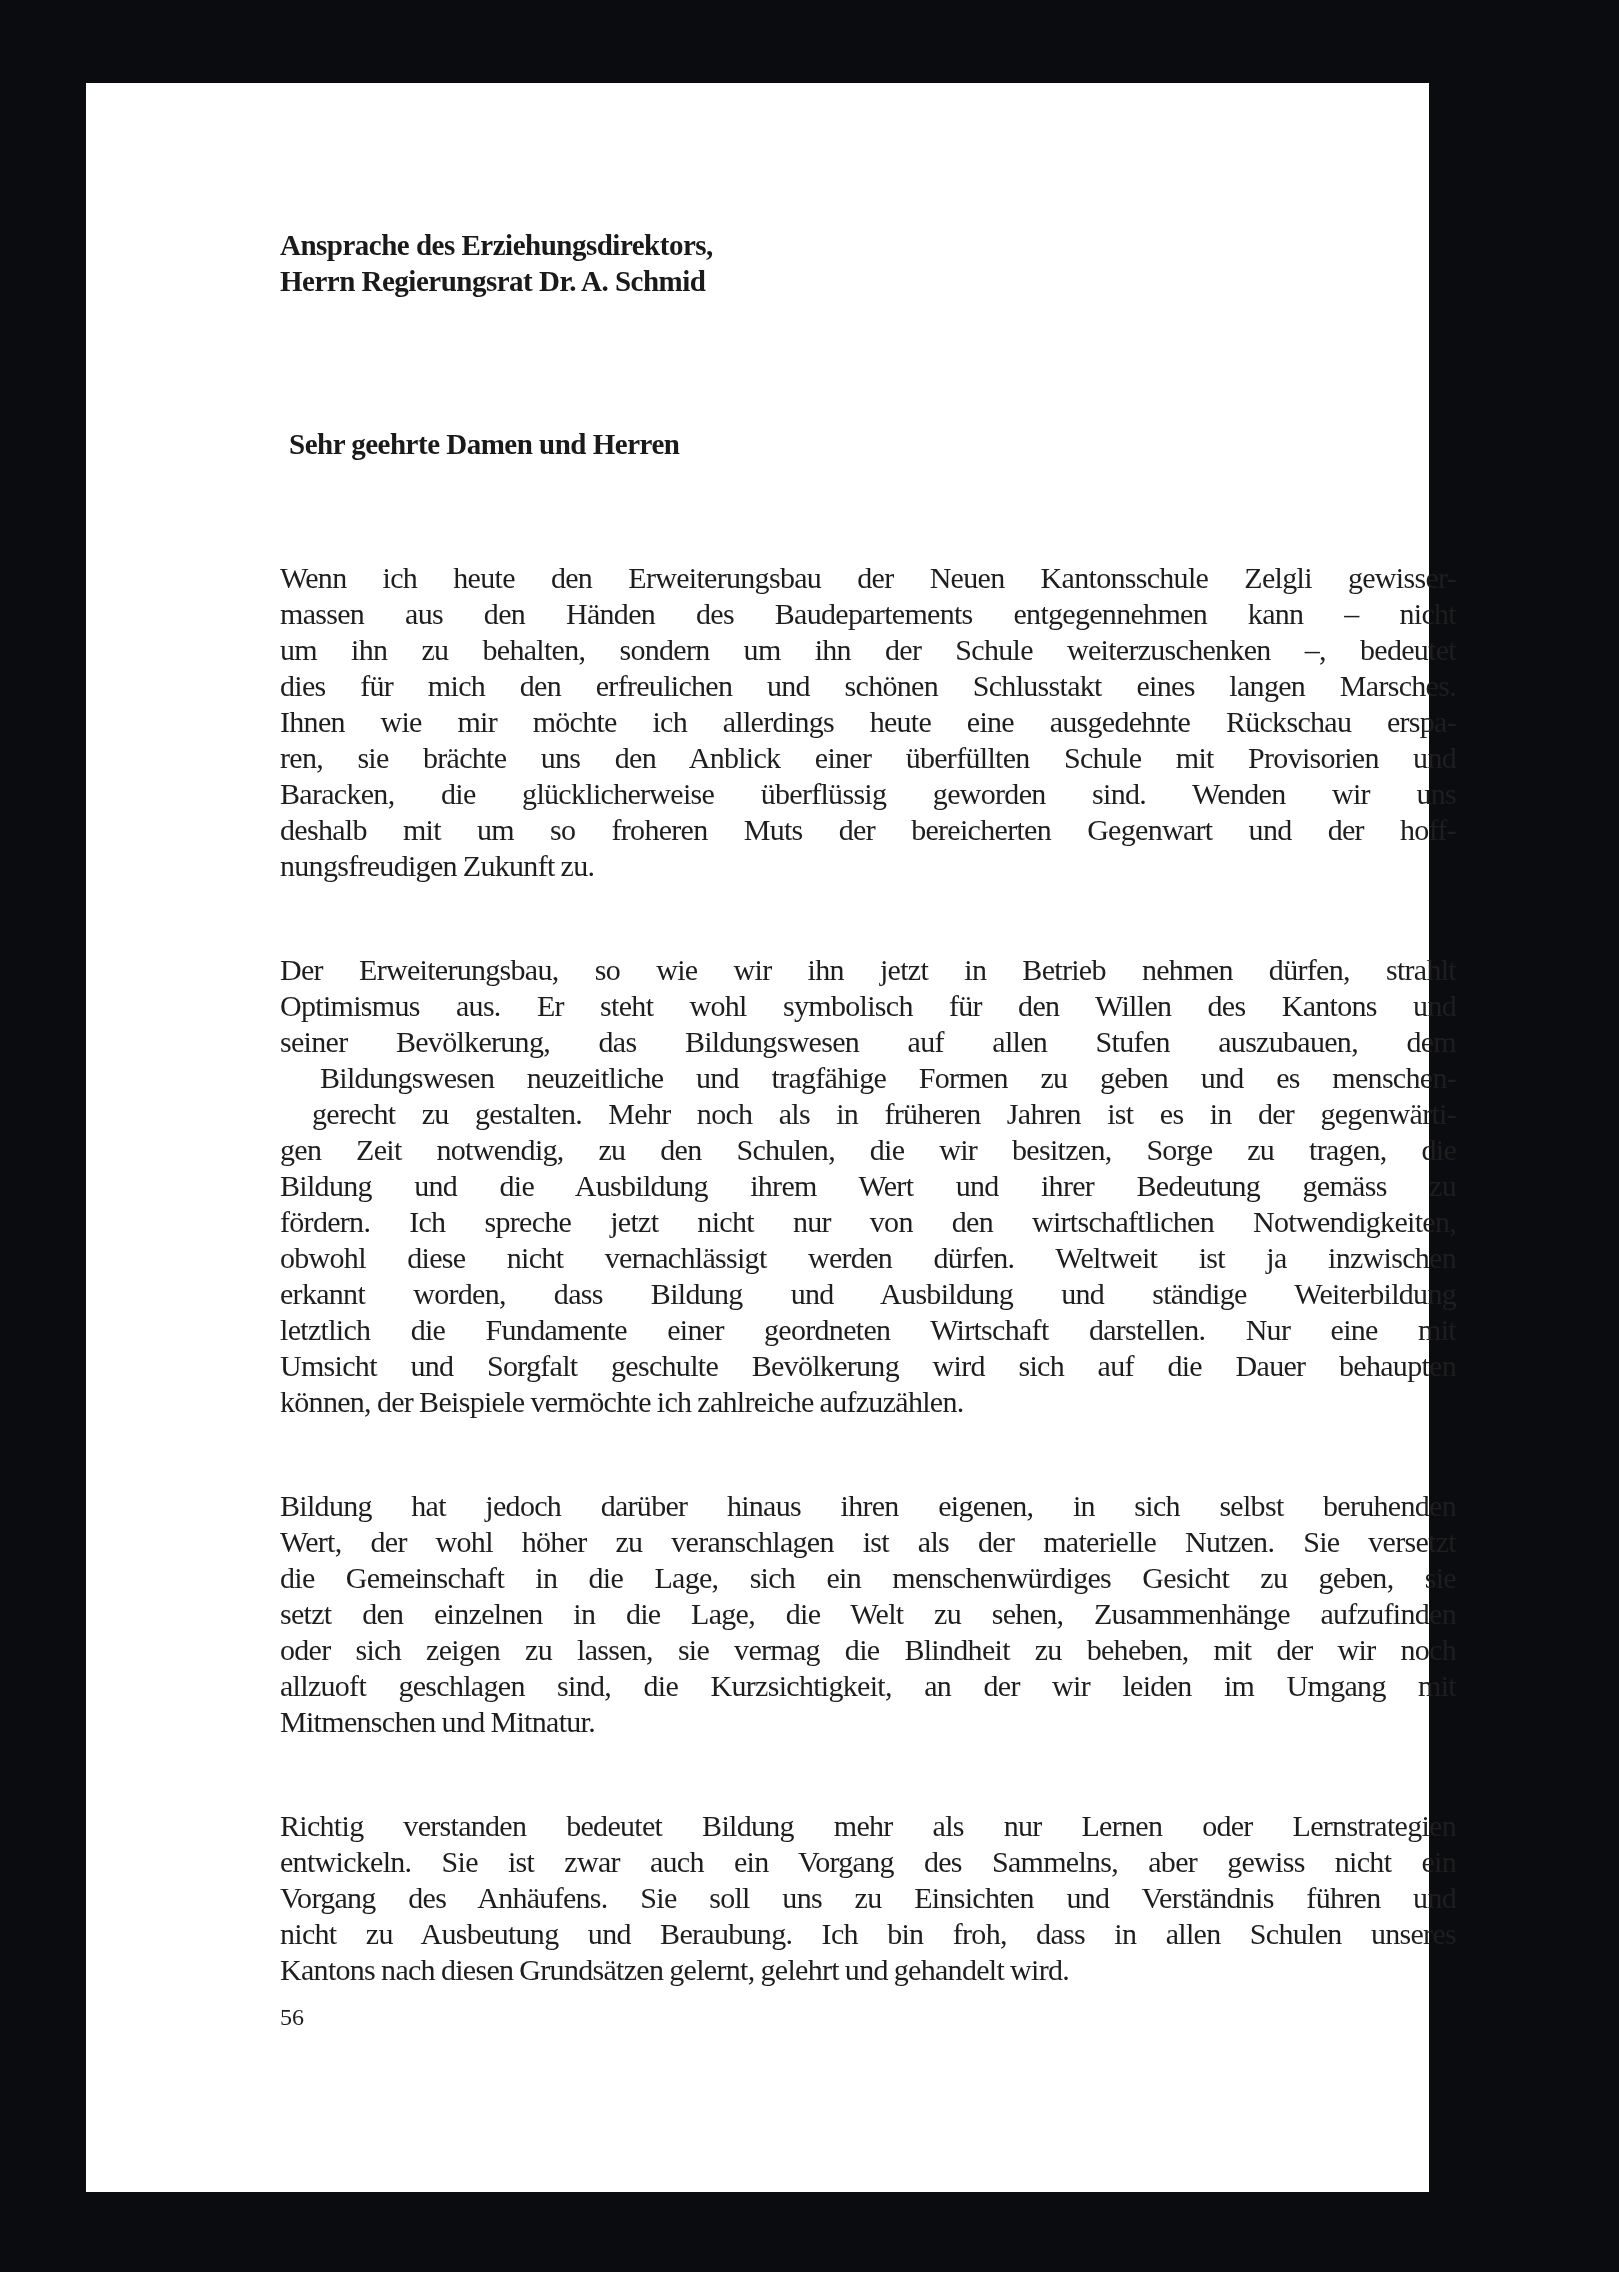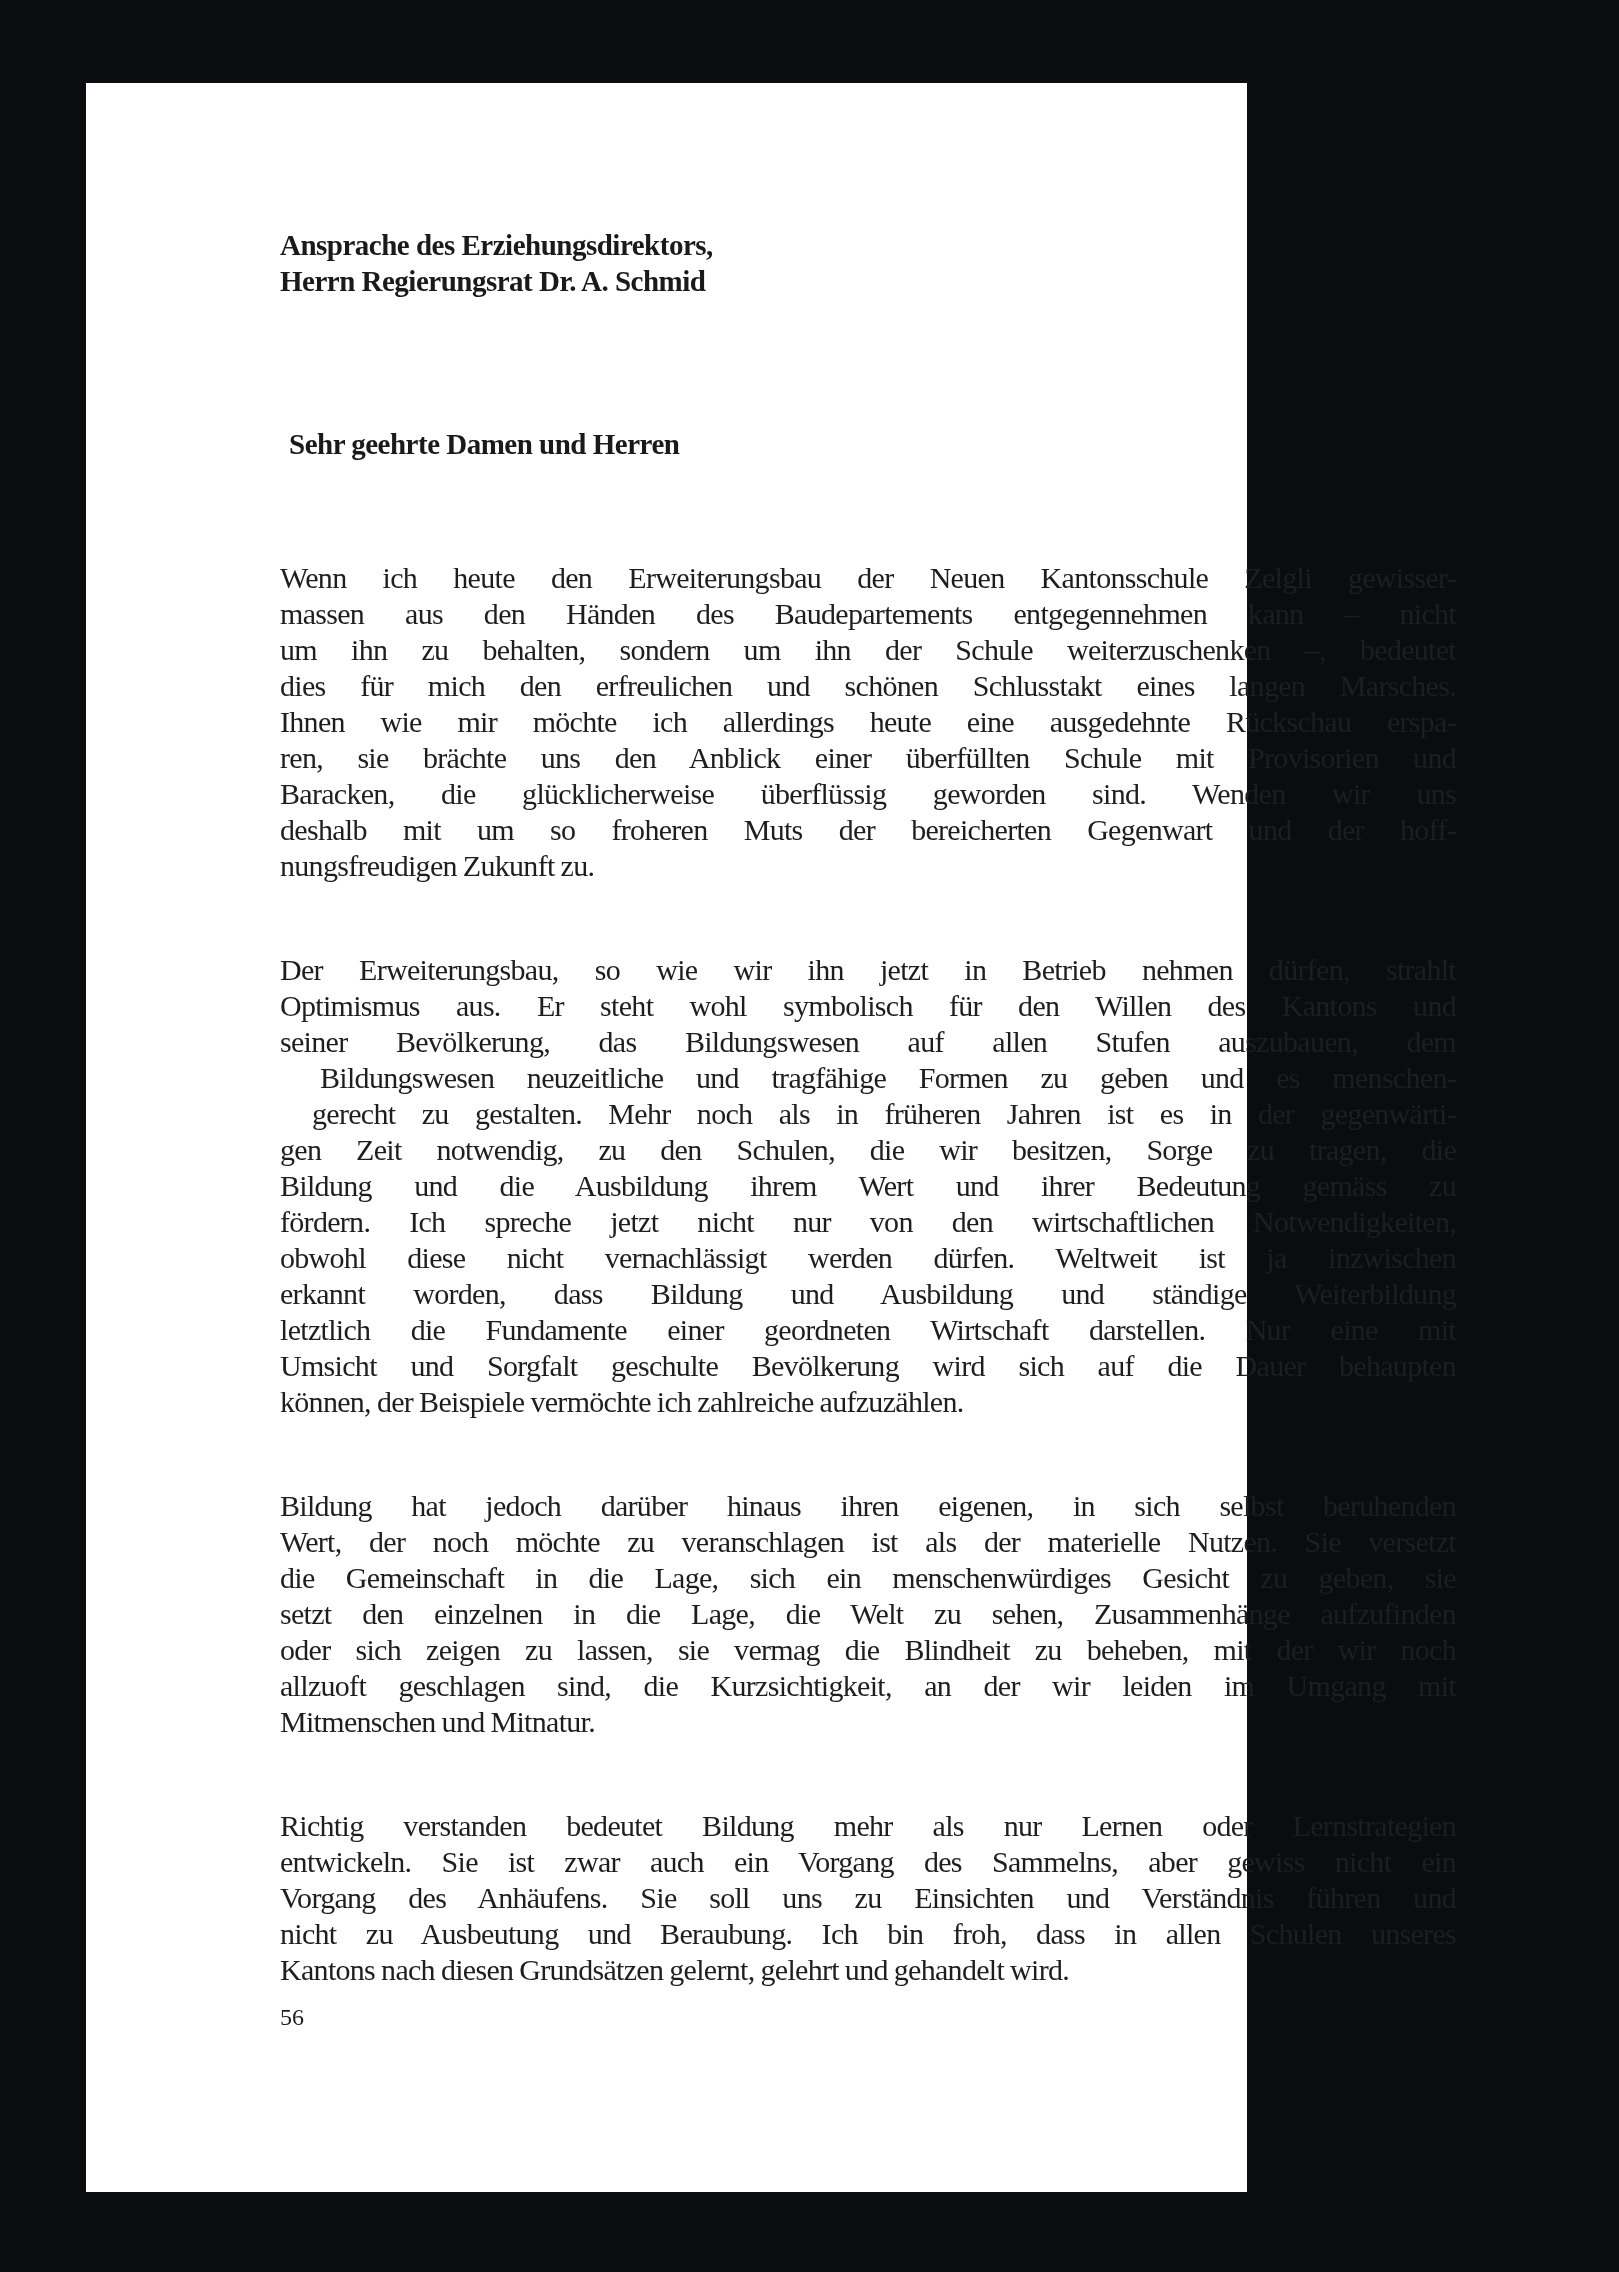--- a/index.html
+++ b/index.html
@@ -10,21 +10,21 @@
       width: 1619px;
       height: 2273px;
       background: #0b0c10;
       position: relative;
       overflow: hidden;
     }
     .page {
       position: absolute;
       left: 86px;
       top: 83px;
-      width: 1161px;
+      width: 1343px;
       height: 2109px;
       background: #ffffff;
     }
     .content {
       position: absolute;
       left: 194px;
       top: 0;
       width: 1176px;
       color: #1e1e1e;
       font-family: "Liberation Serif", "DejaVu Serif", serif;
@@ -123,21 +123,21 @@
       <span class="ln" style="display: block;">fördern. Ich spreche jetzt nicht nur von den wirtschaftlichen Notwendigkeiten,</span>
       <span class="ln" style="display: block;">obwohl diese nicht vernachlässigt werden dürfen. Weltweit ist ja inzwischen</span>
       <span class="ln" style="display: block;">erkannt worden, dass Bildung und Ausbildung und ständige Weiterbildung</span>
       <span class="ln" style="display: block;">letztlich die Fundamente einer geordneten Wirtschaft darstellen. Nur eine mit</span>
       <span class="ln" style="display: block;">Umsicht und Sorgfalt geschulte Bevölkerung wird sich auf die Dauer behaupten</span>
       <span class="ln last" style="display: block;">können, der Beispiele vermöchte ich zahlreiche aufzuzählen.</span>
     </p>
 
     <p class="para" style="top:1405px">
       <span class="ln" style="display: block;">Bildung hat jedoch darüber hinaus ihren eigenen, in sich selbst beruhenden</span>
-      <span class="ln" style="display: block;">Wert, der noch möchte zu veranschlagen ist als der materielle Nutzen. Sie versetzt</span>
+      <span class="ln" style="display: block;">Wert, der wohl höher zu veranschlagen ist als der materielle Nutzen. Sie versetzt</span>
       <span class="ln" style="display: block;">die Gemeinschaft in die Lage, sich ein menschenwürdiges Gesicht zu geben, sie</span>
       <span class="ln" style="display: block;">setzt den einzelnen in die Lage, die Welt zu sehen, Zusammenhänge aufzufinden</span>
       <span class="ln" style="display: block;">oder sich zeigen zu lassen, sie vermag die Blindheit zu beheben, mit der wir noch</span>
       <span class="ln" style="display: block;">allzuoft geschlagen sind, die Kurzsichtigkeit, an der wir leiden im Umgang mit</span>
       <span class="ln last" style="display: block;">Mitmenschen und Mitnatur.</span>
     </p>
 
     <p class="para" style="top:1725px">
       <span class="ln" style="display: block;">Richtig verstanden bedeutet Bildung mehr als nur Lernen oder Lernstrategien</span>
       <span class="ln" style="display: block;">entwickeln. Sie ist zwar auch ein Vorgang des Sammelns, aber gewiss nicht ein</span>

